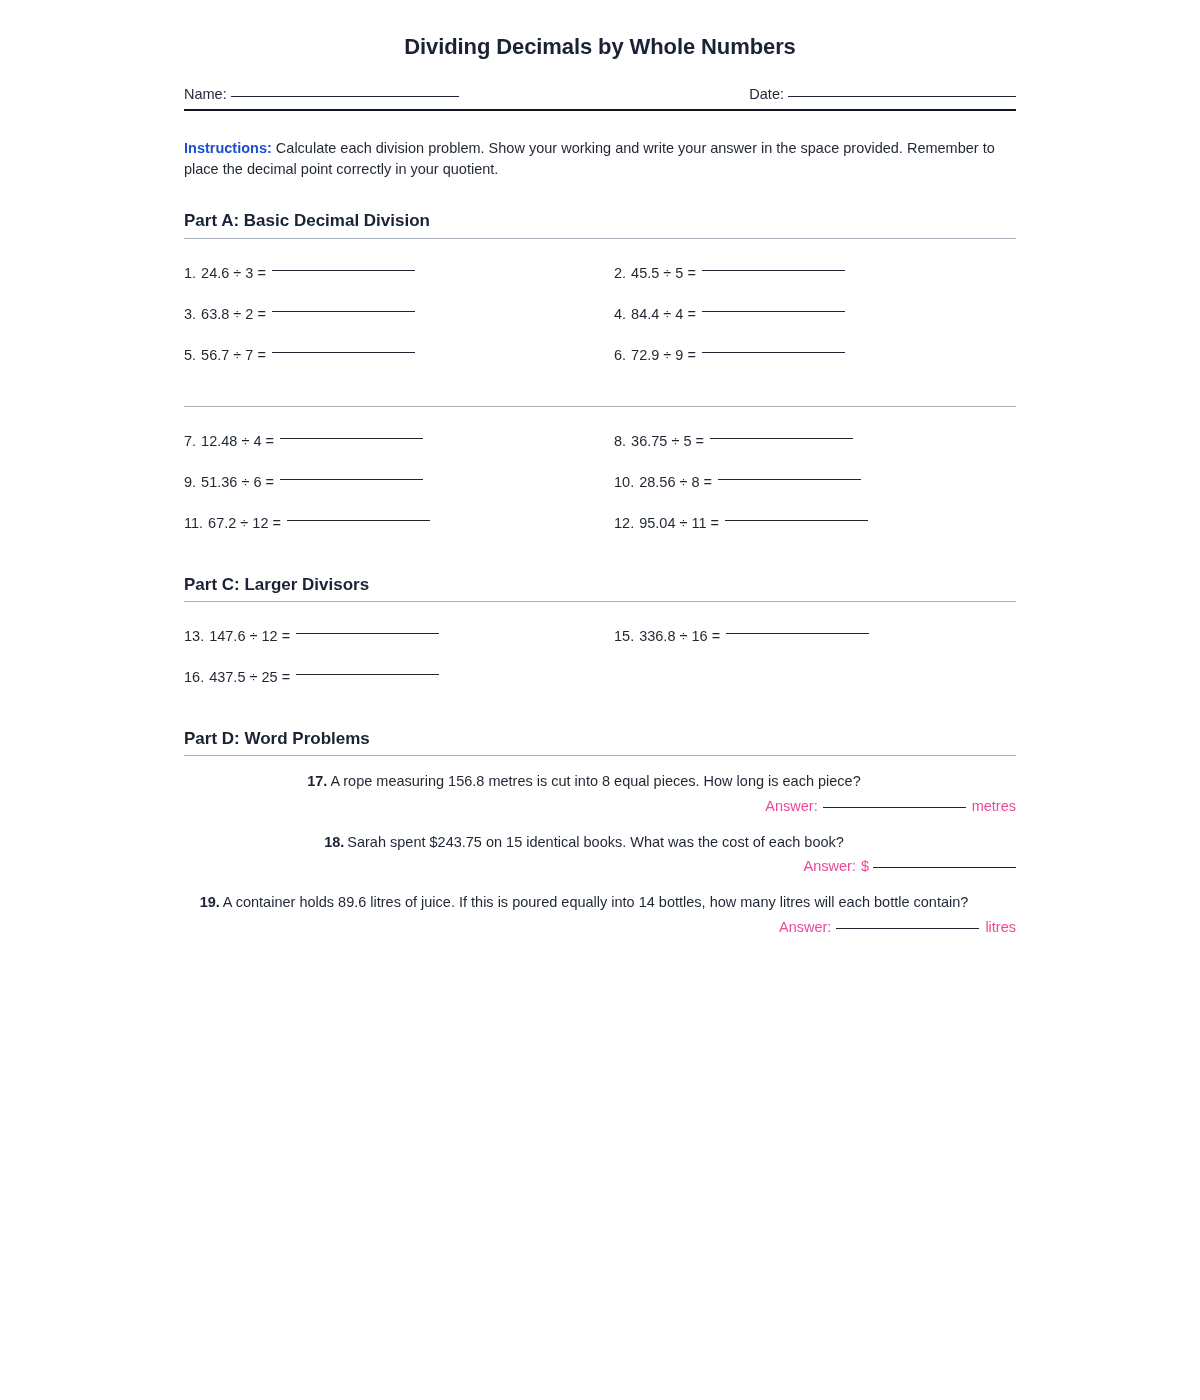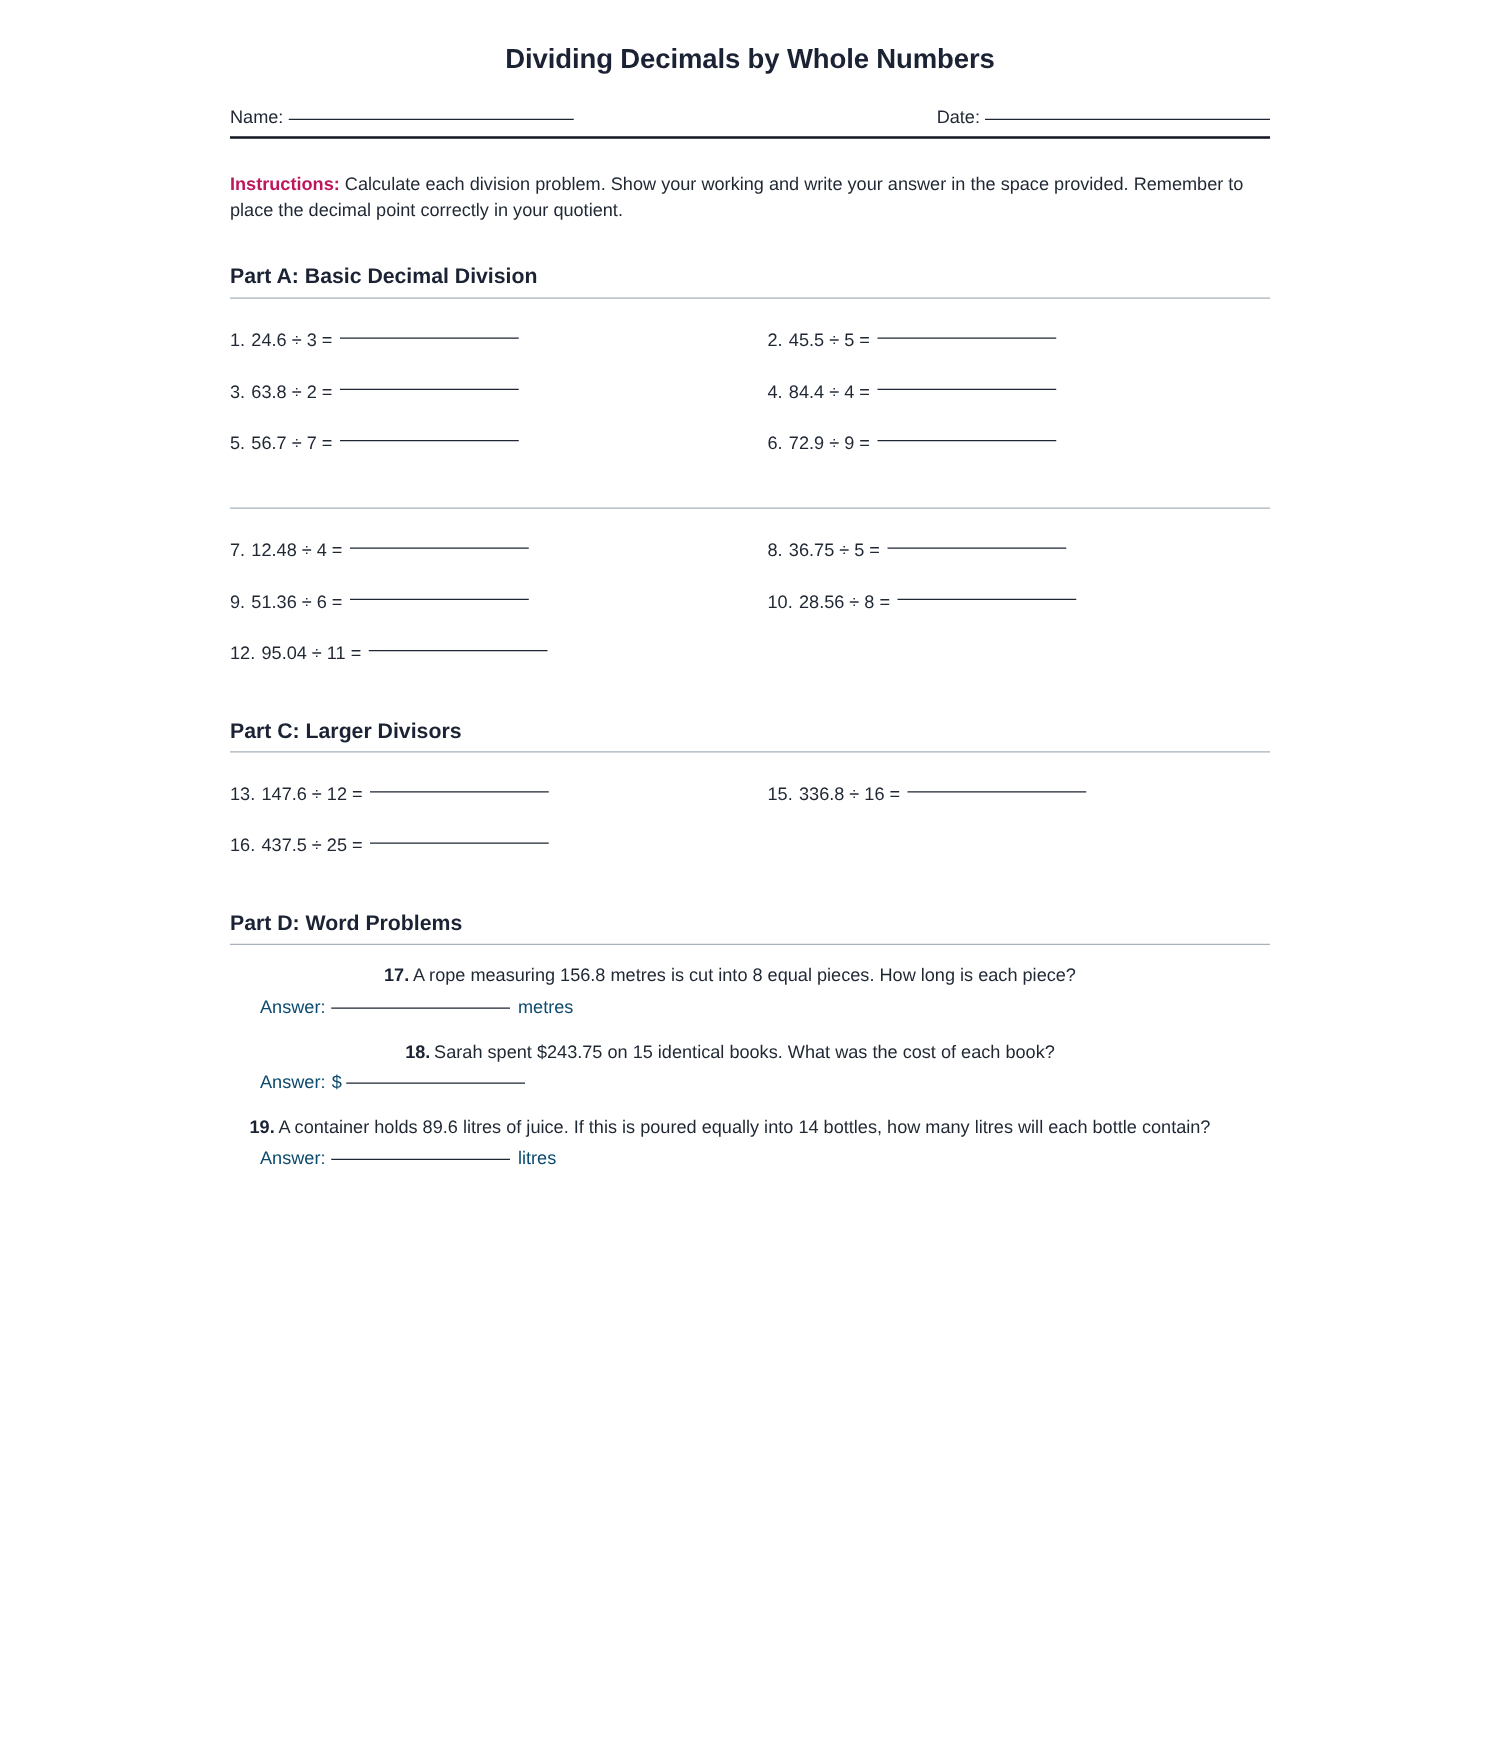--- a/index.html
+++ b/index.html
@@ -78,21 +78,21 @@
   
   .instructions {
     margin-top: 27px;
     font-size: 14.5px;
     line-height: 1.45;
     color: #1f2733;
     width: 826px;
   }
   .instructions .lead {
     font-weight: bold;
-    color: #be185d;
+    color: #1d4ed8;
   }
 
   
   .section-heading {
     font-size: 17px;
     font-weight: bold;
     color: #1a2233;
     margin: 0;
     padding: 0;
     line-height: 1.25;
@@ -151,24 +151,25 @@
   }
   .word-item .wnum {
     font-weight: bold;
     color: #1a2233;
     margin-right: 3px;
   }
   .word-answer {
     margin-top: 5px;
     margin-left: 24px;
     font-size: 14.5px;
-    color: #0c4a6e;
+    color: #ec4899;
     white-space: nowrap;
     display: flex;
     align-items: baseline;
+    justify-content: flex-end;
   }
   .word-answer .ans-label {
     margin-right: 5px;
   }
   .word-answer .currency {
     margin-right: 4px;
   }
   .word-answer .ans-blank {
     width: 143px;
   }
@@ -259,20 +260,25 @@
           <span class="num">9.</span>
           <span class="expr">51.36 ÷ 6 =</span>
           <span class="ans-blank"></span>
         </div>
         <div class="problem">
           <span class="num">10.</span>
           <span class="expr">28.56 ÷ 8 =</span>
           <span class="ans-blank"></span>
         </div>
         <div class="problem">
+          <span class="num">11.</span>
+          <span class="expr">67.2 ÷ 12 =</span>
+          <span class="ans-blank"></span>
+        </div>
+        <div class="problem">
           <span class="num">12.</span>
           <span class="expr">95.04 ÷ 11 =</span>
           <span class="ans-blank"></span>
         </div>
       </div>
     </div>
 
     <div class="section">
       <h2 class="section-heading">Part C: Larger Divisors</h2>
       <hr class="section-rule">

